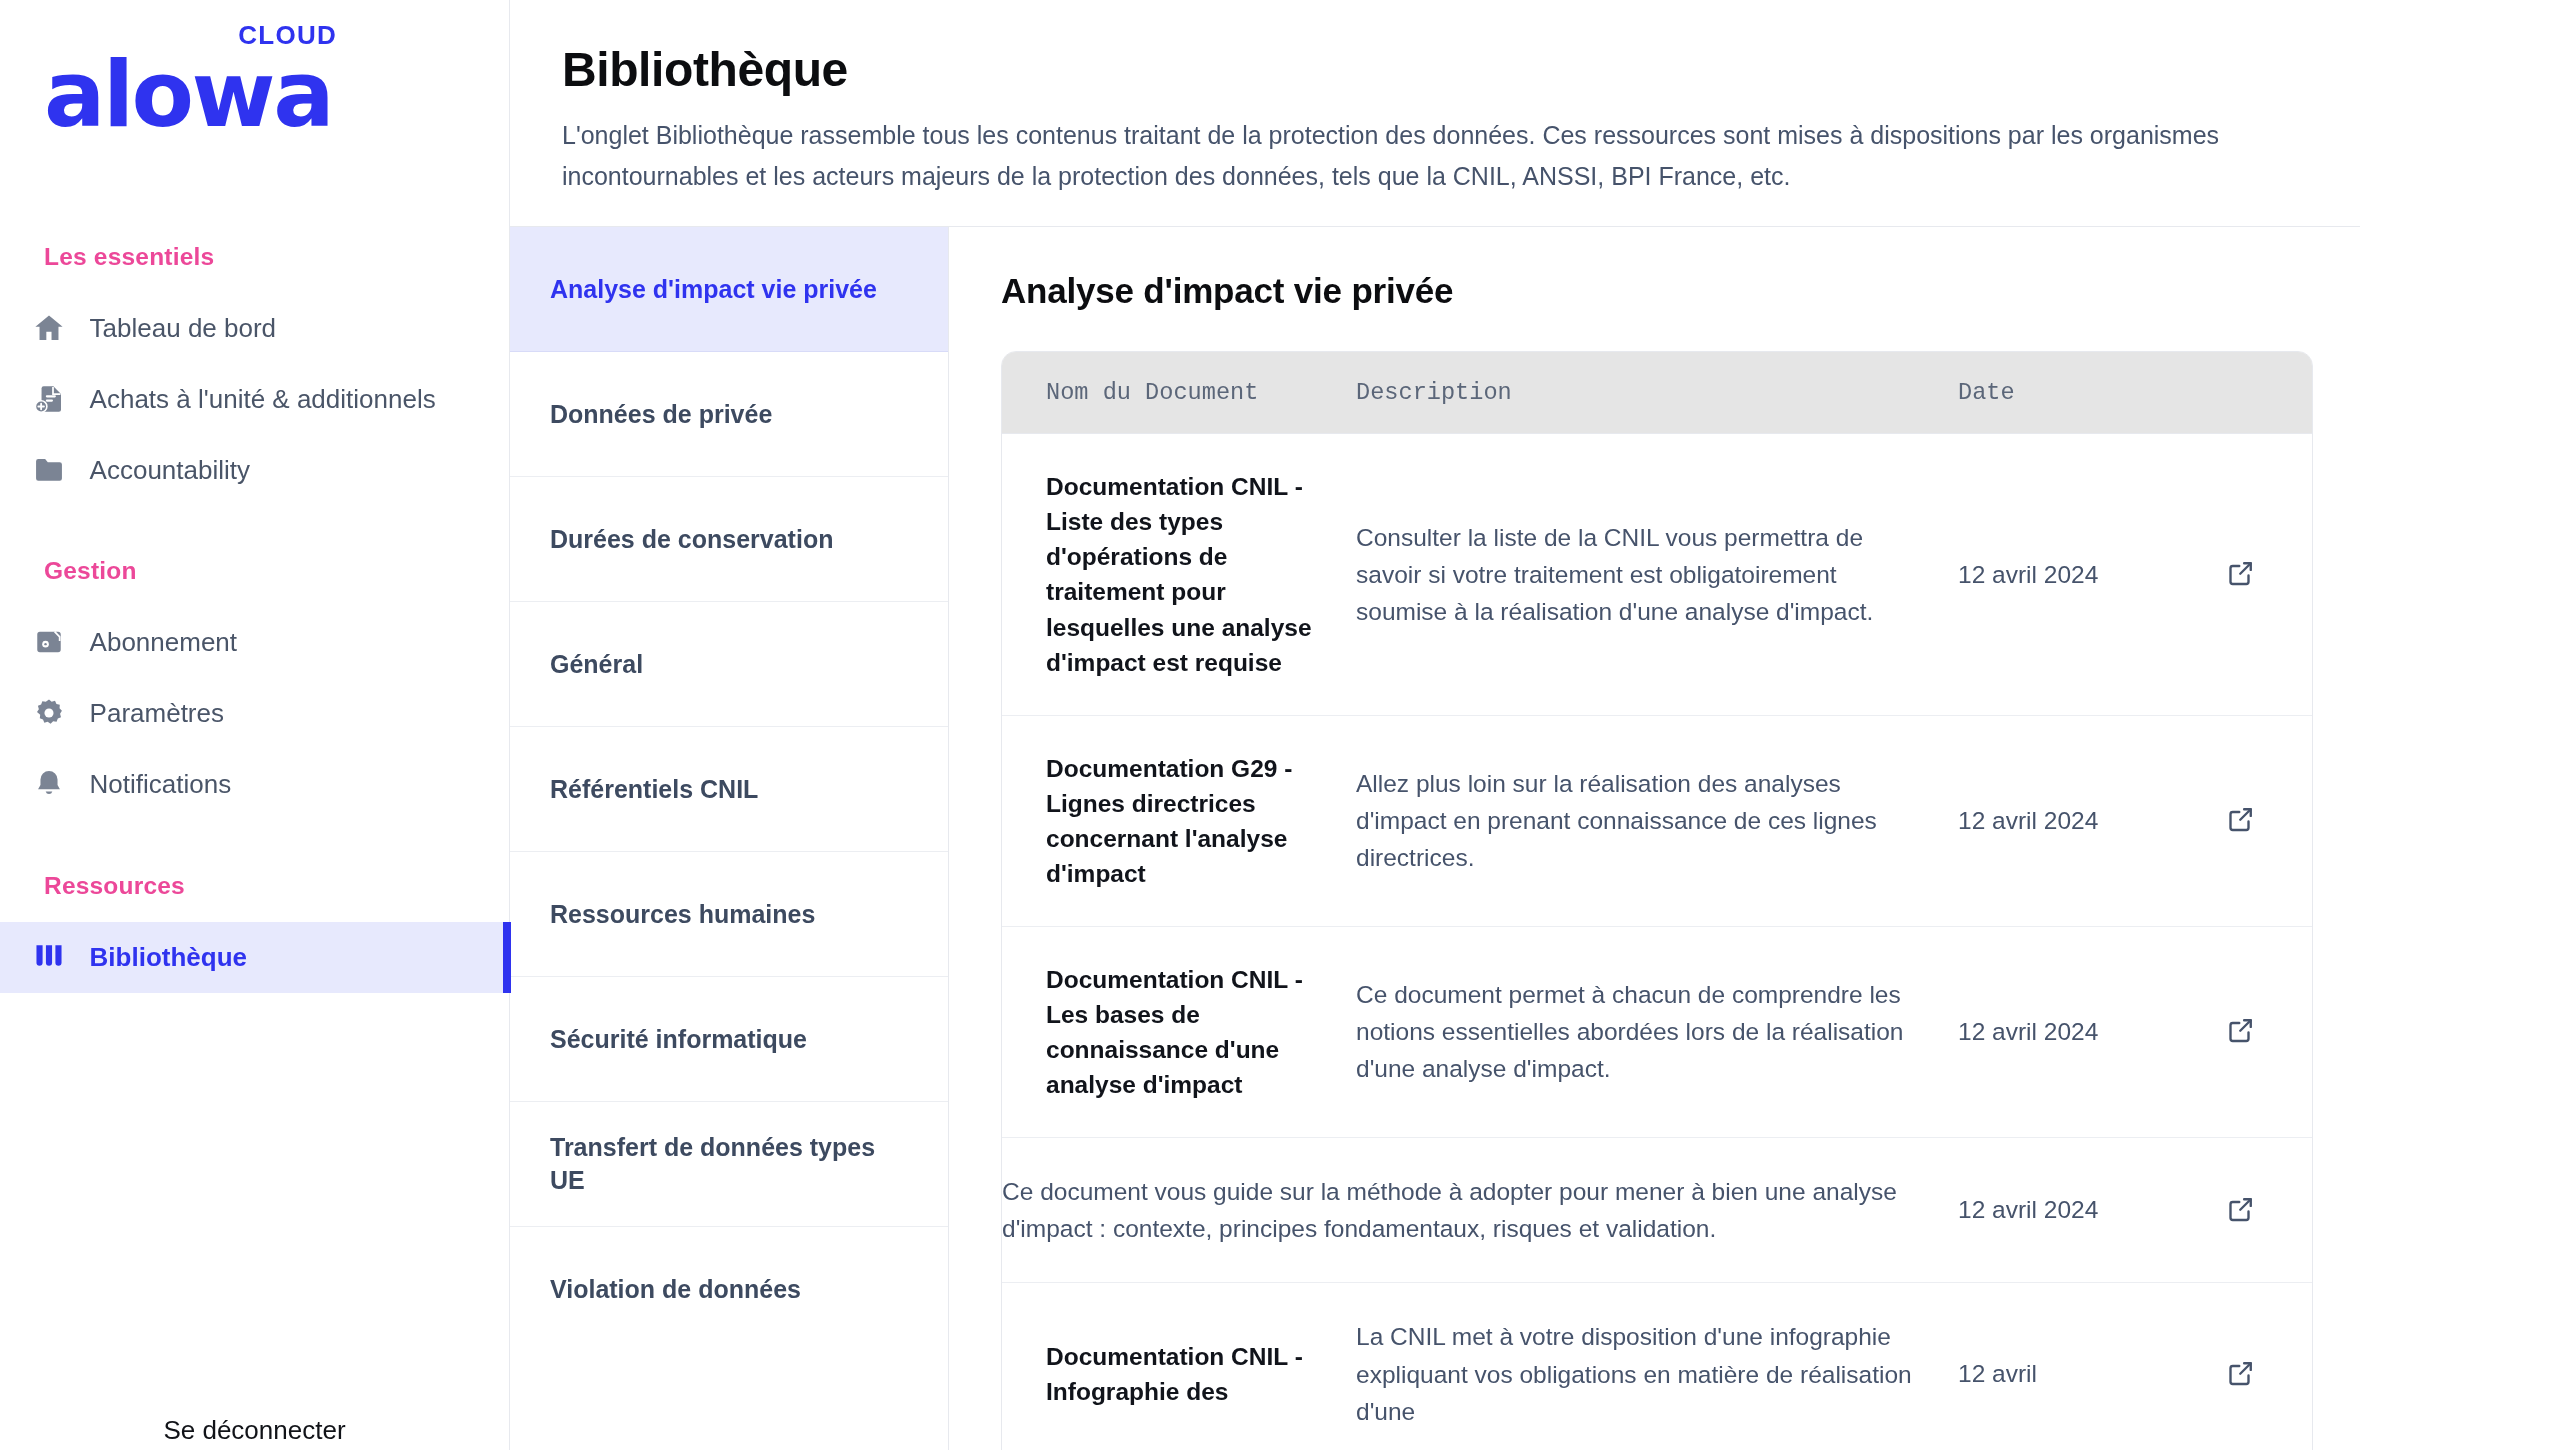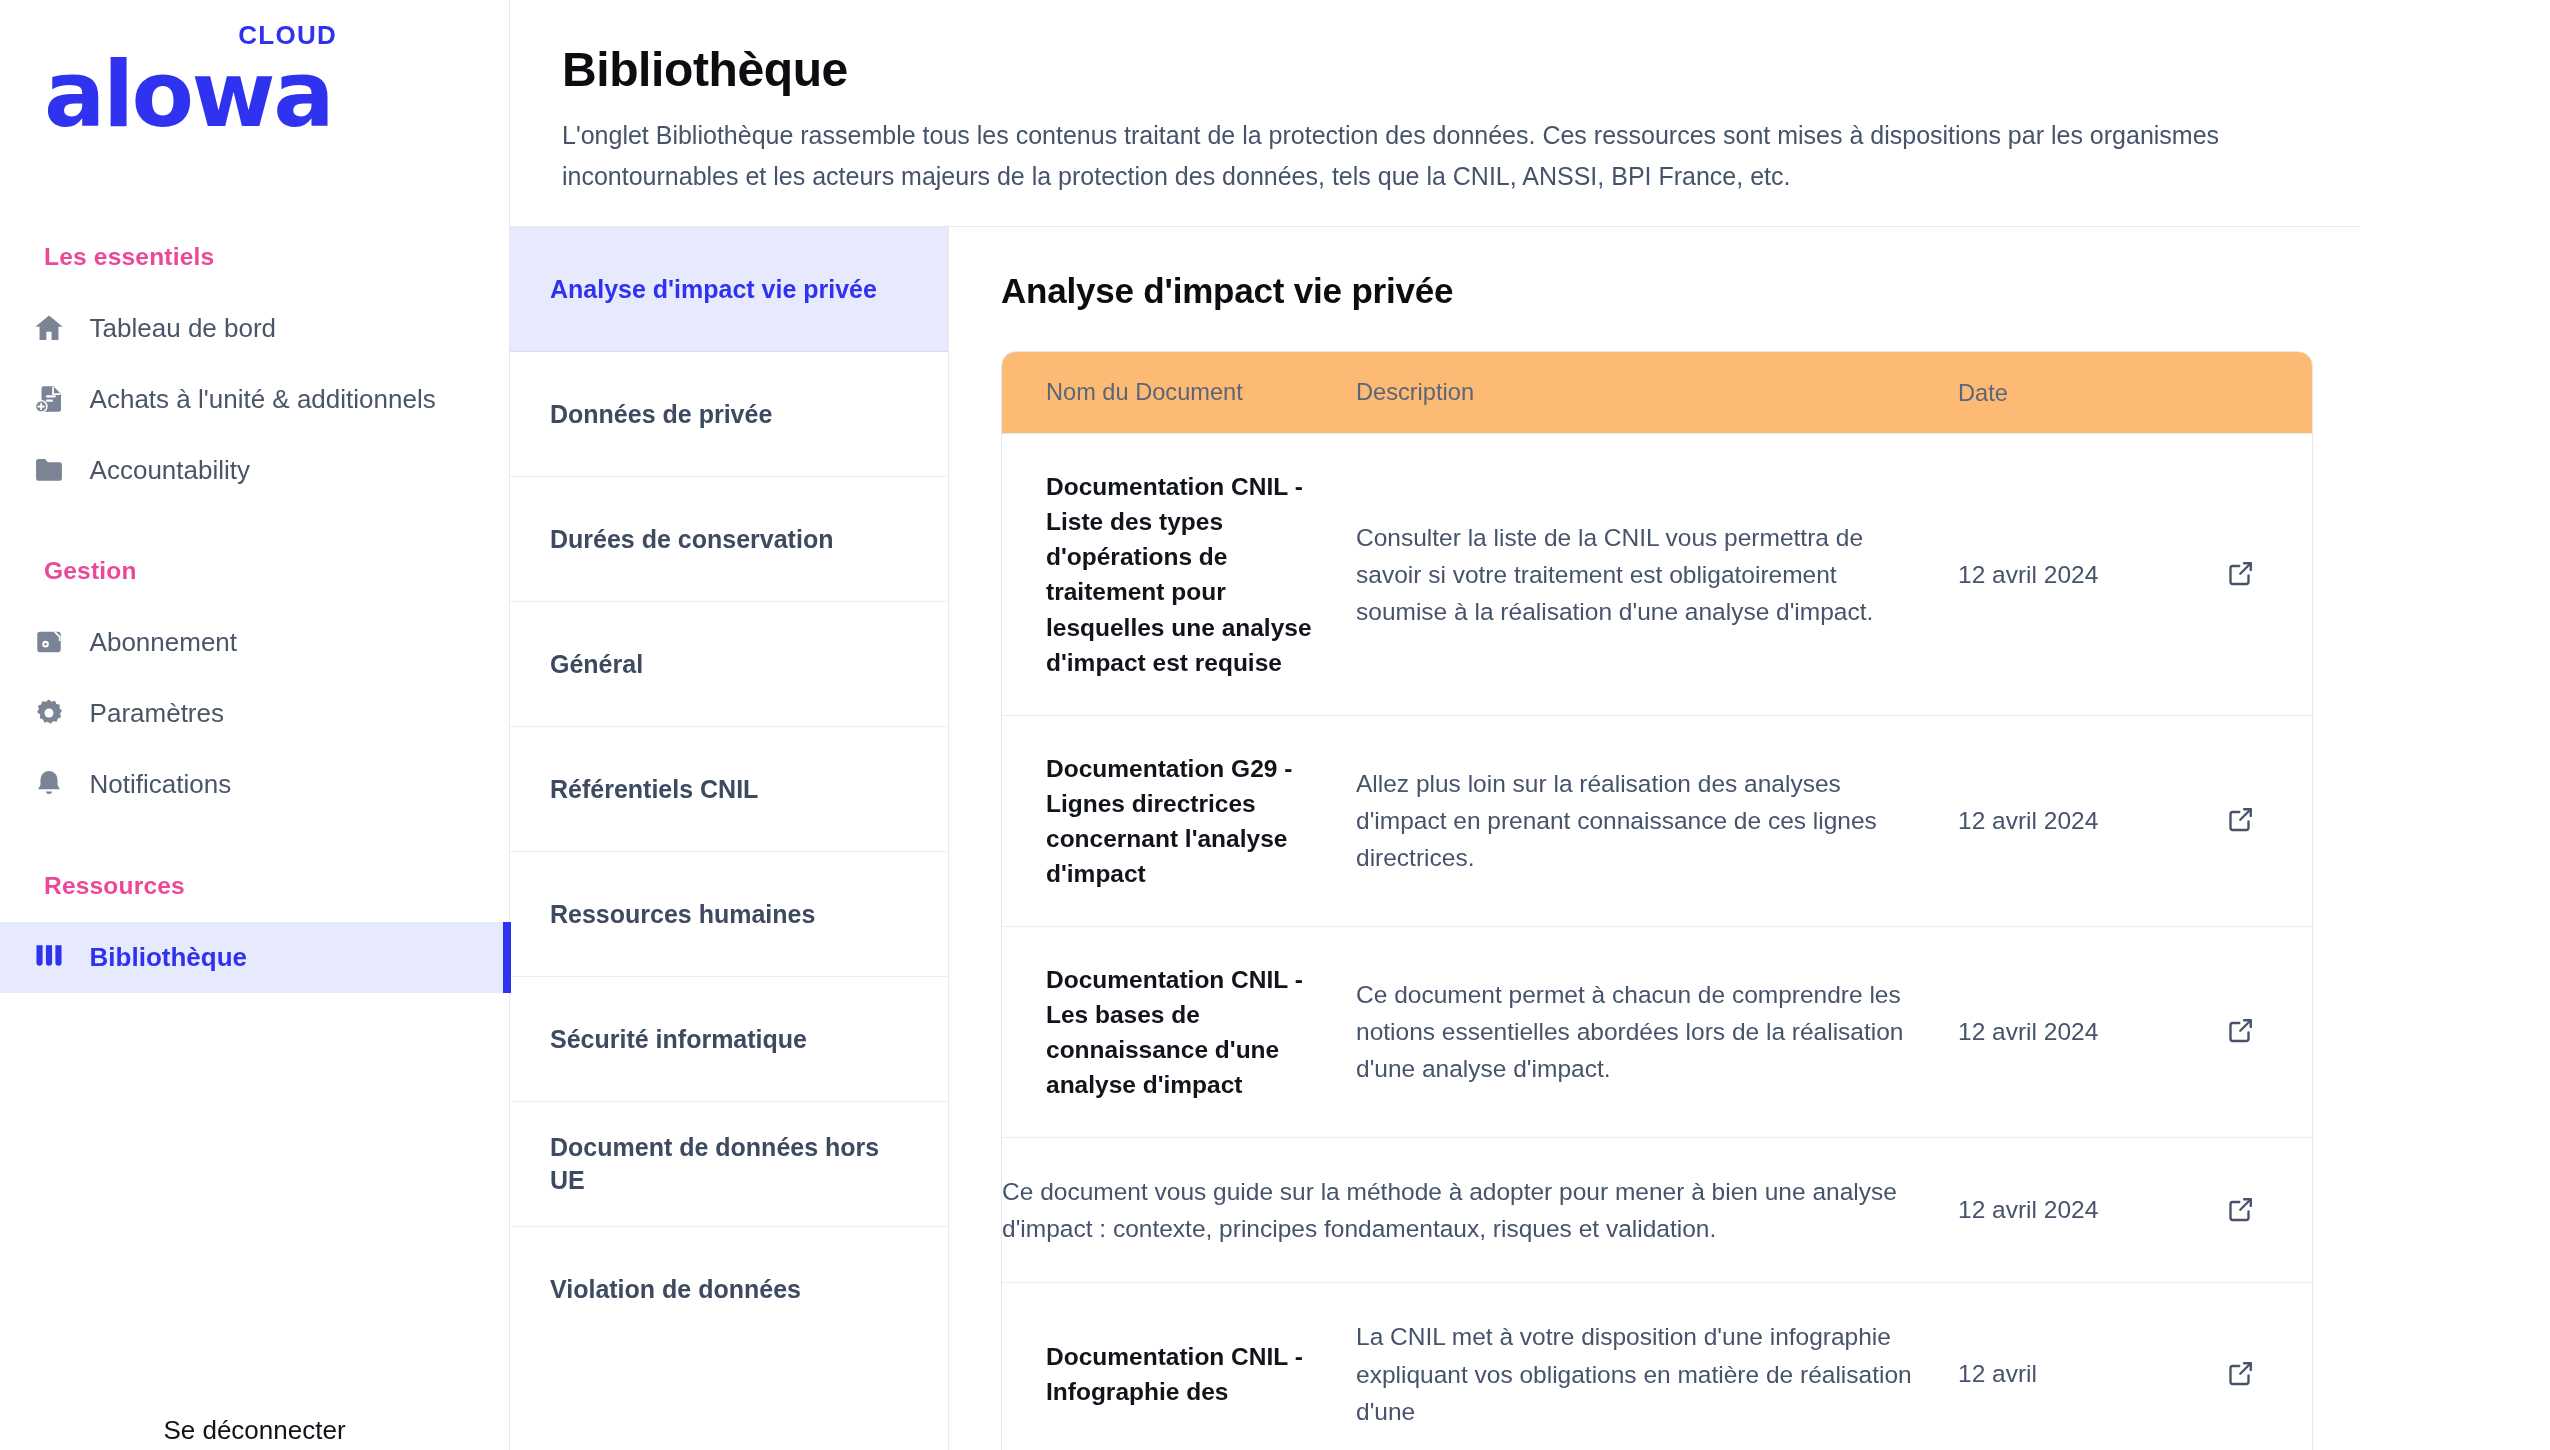--- a/index.html
+++ b/index.html
@@ -220,23 +220,24 @@
   }
 
   .doc-row {
     display: flex;
     align-items: flex-start;
     border-bottom: 1.7px solid #eceef2;
   }
   .doc-row:last-child { border-bottom: none; }
 
   .doc-head {
-    background: #fdba74;
+    background: #e5e5e5;
     border-bottom: 1.7px solid #e7e9ee;
     align-items: center;
+    font-family: Liberation Mono, monospace;
   }
   .doc-head .c { padding-top: 0; padding-bottom: 0; }
   .doc-head-inner { height: 81px; display: flex; align-items: center; }
 
   .c {
     padding: 35px 0;
   }
   .c-name {
     flex: 0 0 354px;
     width: 354px;
@@ -405,21 +406,21 @@
     <div class="content">
 
       <div class="cat-rail">
         <div class="cat-item active">Analyse d'impact vie privée</div>
         <div class="cat-item">Données de privée</div>
         <div class="cat-item">Durées de conservation</div>
         <div class="cat-item">Général</div>
         <div class="cat-item">Référentiels CNIL</div>
         <div class="cat-item">Ressources humaines</div>
         <div class="cat-item">Sécurité informatique</div>
-        <div class="cat-item">Document de données hors UE</div>
+        <div class="cat-item">Transfert de données types UE</div>
         <div class="cat-item">Violation de données</div>
       </div>
 
       <section class="docs-panel">
         <h2 class="docs-title">Analyse d'impact vie privée</h2>
 
         <div class="doc-table">
 
           <div class="doc-row doc-head">
             <div class="c c-name">

